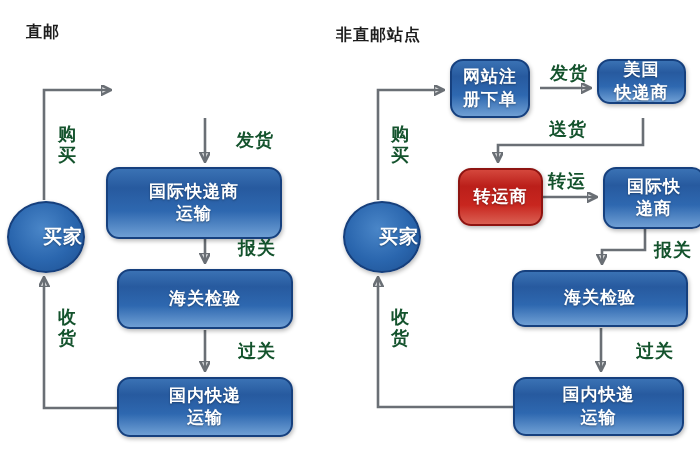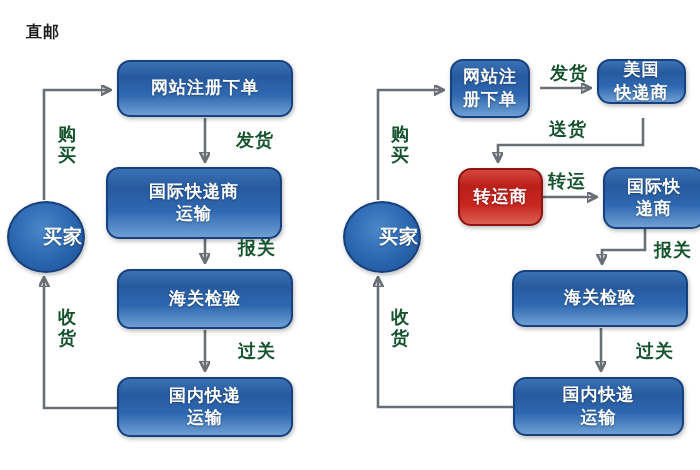--- a/index.html
+++ b/index.html
@@ -67,23 +67,20 @@
     <path d="M 540 88 L 590 88" marker-end="url(#ah)"></path>
     <path d="M 643 118 L 643 145 L 498 145 L 498 161" marker-end="url(#ah)"></path>
     <path d="M 543 197 L 596 197" marker-end="url(#ah)"></path>
     <path d="M 645 229 L 645 250 L 602 250 L 602 263" marker-end="url(#ah)"></path>
     <path d="M 601 328 L 601 370" marker-end="url(#ah)"></path>
     <path d="M 513 407 L 378 407 L 378 278" marker-end="url(#ah)"></path>
   </svg>
 
   <div class="flow-title" style="left:26px;top:22px">直邮</div>
 
-  <div class="node" style="left:117px;top:60px;width:176px;height:57px">
-    <span>网站注册下单</span>
-  </div>
 
   <div class="node" style="left:106px;top:167px;width:176px;height:72px">
     <span>国际快递商
 运输</span>
   </div>
 
   <div class="node" style="left:117px;top:269px;width:176px;height:60px">
     <span>海关检验</span>
   </div>
 
@@ -95,20 +92,21 @@
   <div class="buyer-circle" style="left:7px;top:201px;width:78px;height:72px">
     <span>买家</span>
   </div>
 
   <div class="edge-label edge-label--vertical" style="left:58px;top:124px">购买</div>
   <div class="edge-label" style="left:236px;top:128px">发货</div>
   <div class="edge-label" style="left:238px;top:236px">报关</div>
   <div class="edge-label edge-label--vertical" style="left:58px;top:307px">收货</div>
   <div class="edge-label" style="left:238px;top:339px">过关</div>
 
+  <div class="flow-title" style="left:336px;top:25px">非直邮站点</div>
 
   <div class="node" style="left:450px;top:59px;width:80px;height:59px">
     <span>网站注
 册下单</span>
   </div>
 
   <div class="node" style="left:597px;top:59px;width:89px;height:45px">
     <span>美国
 快递商</span>
   </div>

